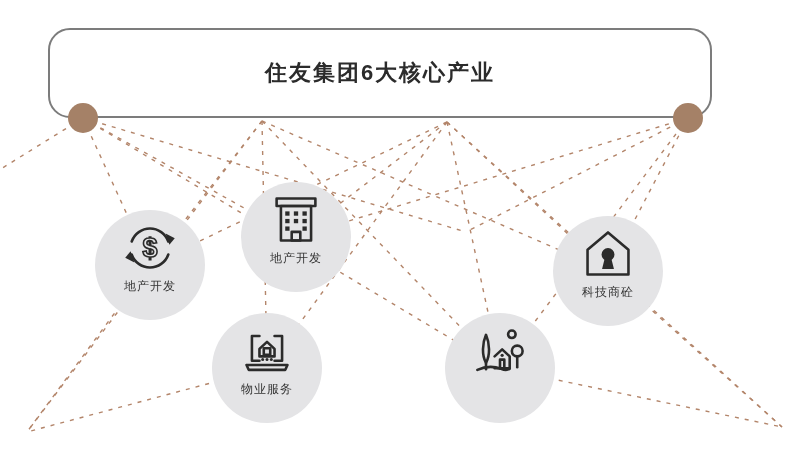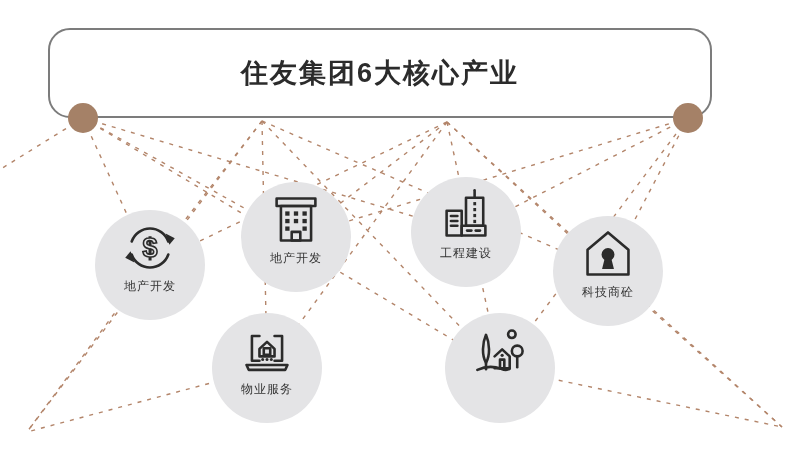--- a/index.html
+++ b/index.html
@@ -7,21 +7,21 @@
     position:relative;width:808px;height:466px;overflow:hidden;background:#ffffff;
     font-family:"Liberation Sans","DejaVu Sans",sans-serif;
   }
   .connectors{position:absolute;left:0;top:0;z-index:1;}
   .title-box{
     position:absolute;left:48px;top:28px;width:664px;height:90px;z-index:3;
     background:#ffffff;border:2px solid #7c7c7c;border-radius:22px;
     box-sizing:border-box;display:flex;align-items:center;justify-content:center;
   }
   .title-text{
-    font-size:27px;font-weight:800;color:#2b2b2b;letter-spacing:2px;margin:0;
+    font-size:22px;font-weight:800;color:#2b2b2b;letter-spacing:2px;margin:0;
   }
   .anchor-dot{
     position:absolute;width:30px;height:30px;border-radius:50%;
     background:#a58167;z-index:4;
   }
   .dot-left{left:68px;top:103px;}
   .dot-right{left:673px;top:103px;}
   .node{
     position:absolute;width:110px;height:110px;border-radius:50%;
     background:#e4e4e6;z-index:2;display:flex;flex-direction:column;
@@ -102,38 +102,20 @@
       <rect class="ink-fill" x="16" y="25" width="4" height="4"></rect>
       <rect class="ink-fill" x="24" y="25" width="4" height="4"></rect>
       <rect class="ink-fill" x="32" y="25" width="4" height="4"></rect>
       <rect class="ink-fill" x="16" y="32" width="4" height="4"></rect>
       <rect class="ink-fill" x="32" y="32" width="4" height="4"></rect>
       <rect class="ink" x="22" y="37" width="8" height="8"></rect>
     </svg>
     <span class="label">地产开发</span>
   </div>
 
-  <div class="node node-c3">
-    <svg class="icon" viewBox="0 0 52 52">
-      <line class="ink" x1="34" y1="3" x2="34" y2="10"></line>
-      <rect class="ink" x="26" y="10" width="16" height="26"></rect>
-      <rect class="ink-fill" x="32.8" y="14" width="2.6" height="3"></rect>
-      <rect class="ink-fill" x="32.8" y="19.5" width="2.6" height="3"></rect>
-      <rect class="ink-fill" x="32.8" y="25" width="2.6" height="3"></rect>
-      <rect class="ink-fill" x="32.8" y="30.5" width="2.6" height="3"></rect>
-      <rect class="ink" x="22" y="36" width="22" height="9"></rect>
-      <line class="ink" x1="27" y1="40.5" x2="31" y2="40.5"></line>
-      <line class="ink" x1="35" y1="40.5" x2="39" y2="40.5"></line>
-      <rect class="ink" x="8" y="22" width="14" height="23"></rect>
-      <line class="ink" x1="12" y1="27" x2="18" y2="27"></line>
-      <line class="ink" x1="12" y1="31.5" x2="18" y2="31.5"></line>
-      <line class="ink" x1="12" y1="36" x2="18" y2="36"></line>
-    </svg>
-    <span class="label">工程建设</span>
-  </div>
 
   <div class="node node-c4">
     <svg class="icon" viewBox="0 0 52 52">
       <path class="ink" d="M7,22 L26,6 L45,22 L45,45 L7,45 Z"></path>
       <circle class="ink-fill" cx="26" cy="26.5" r="6"></circle>
       <path class="ink-fill" d="M23,30 L29,30 L31.5,40 L20.5,40 Z"></path>
     </svg>
     <span class="label">科技商砼</span>
   </div>
 

